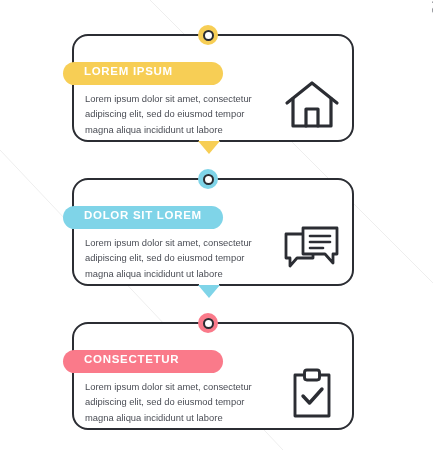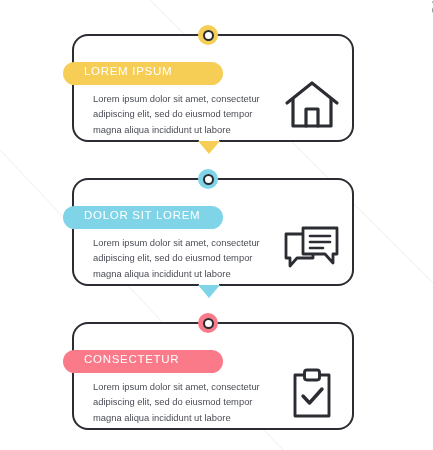--- a/index.html
+++ b/index.html
@@ -108,38 +108,37 @@
     height: 23px;
     border-radius: 12px;
     z-index: 3;
     box-sizing: border-box;
   }
   .badge-label {
     position: absolute;
     left: 84px;
     top: 47px;
     font-size: 11.5px;
-    font-weight: normal;
+    font-weight: bold;
     letter-spacing: 0.7px;
     color: #ffffff;
     z-index: 4;
     white-space: nowrap;
   }
 
   
   .body-text {
     position: absolute;
     left: 85px;
     top: 73px;
     width: 190px;
     font-size: 9.4px;
     line-height: 15.4px;
     color: #4a4d55;
     z-index: 3;
-    margin-left: 8px;
   }
   .body-text div { white-space: nowrap; }
 
   
   .icon-box {
     position: absolute;
     left: 283px;
     top: 58px;
     width: 58px;
     height: 60px;

